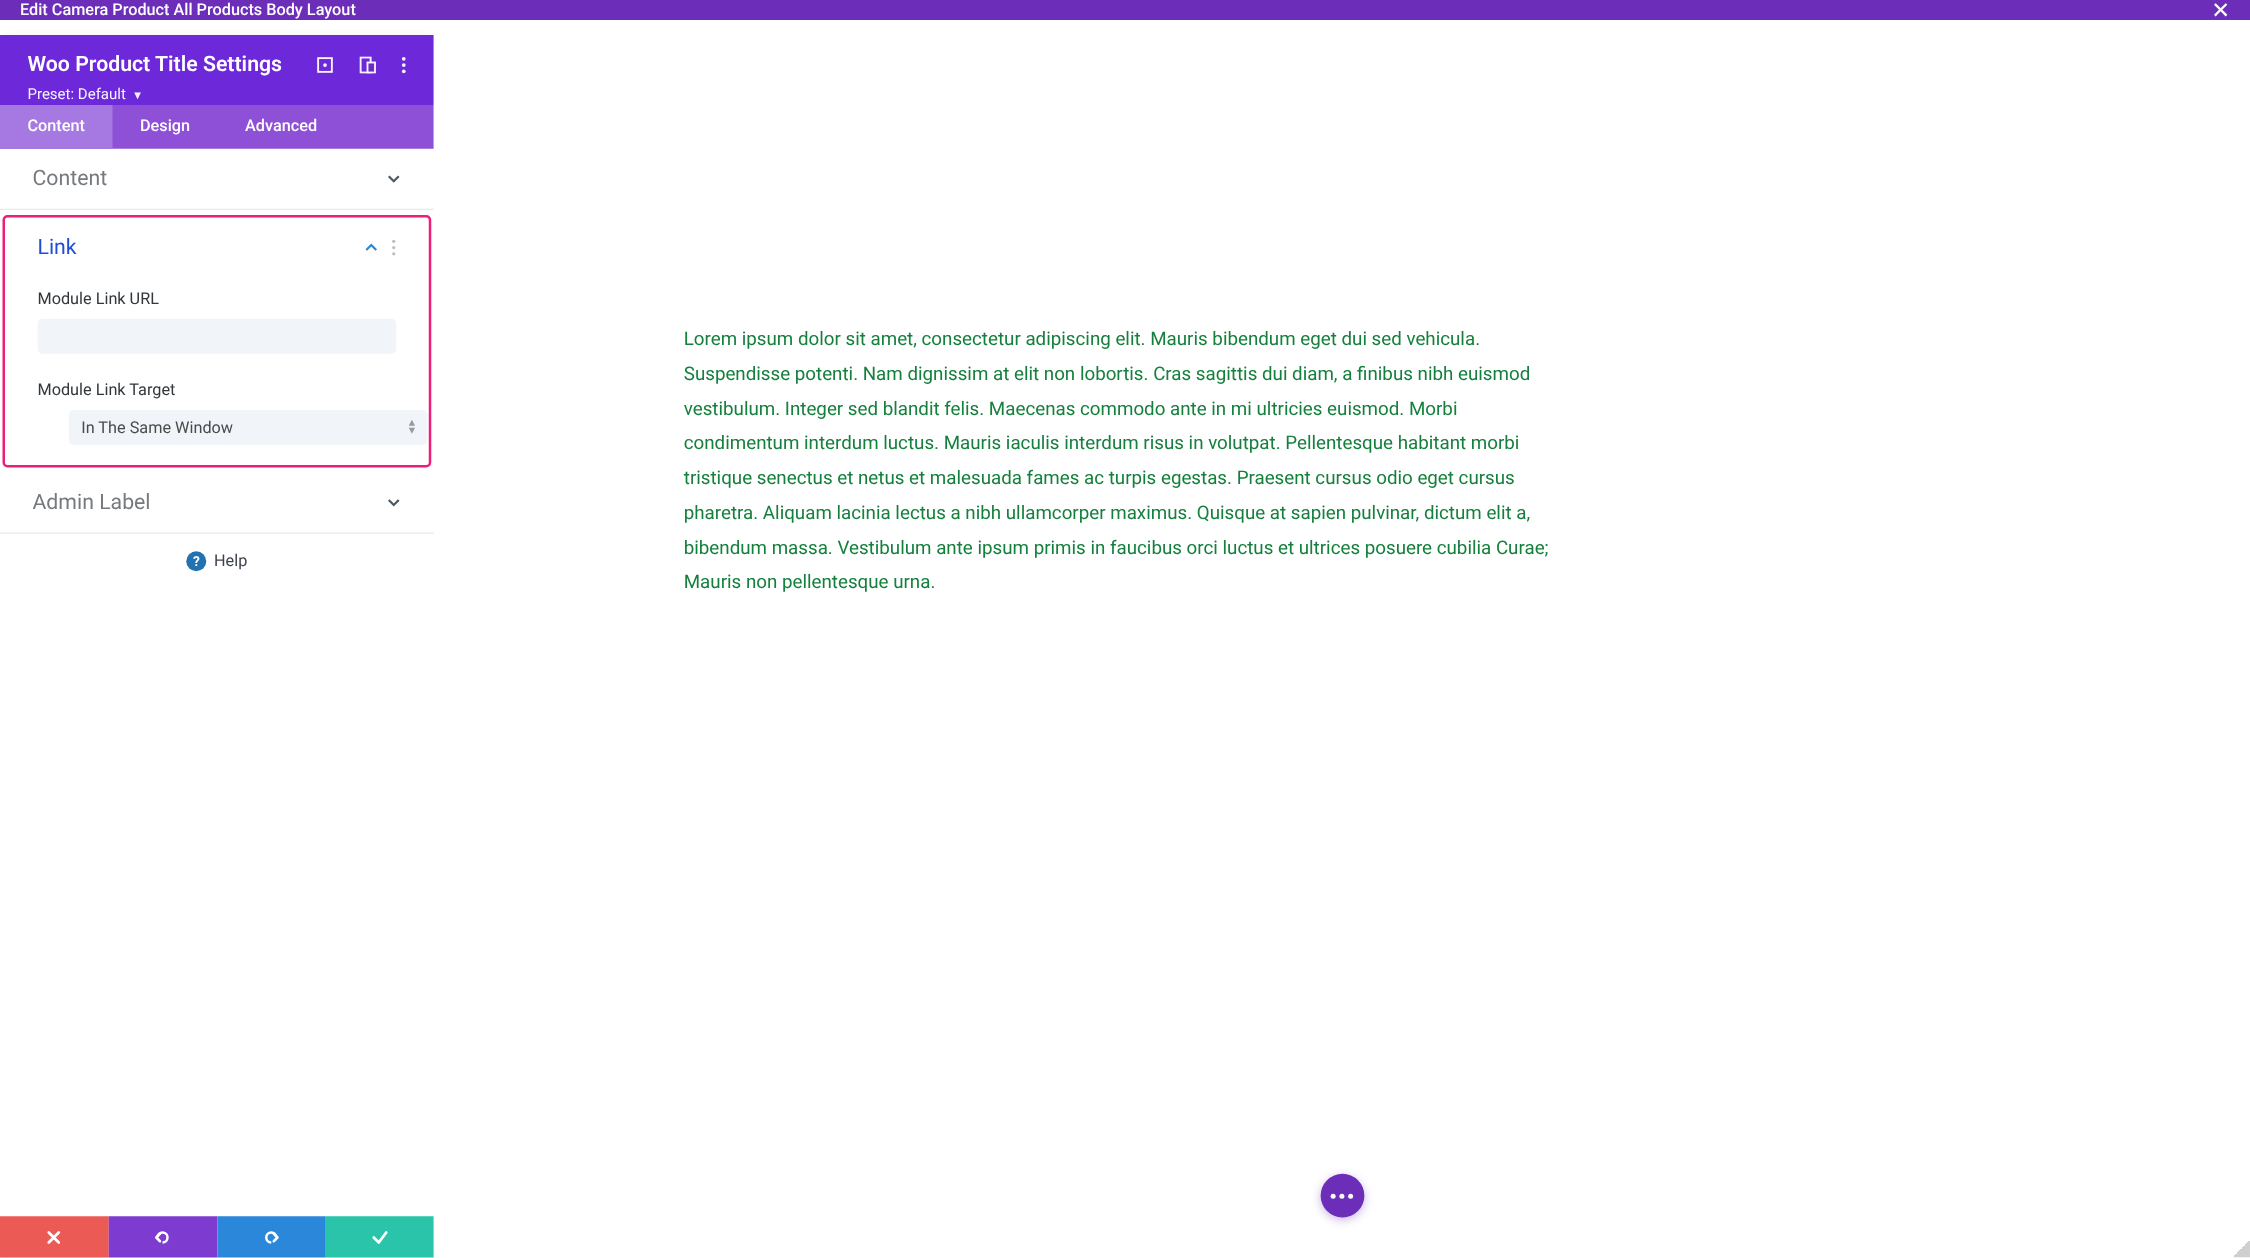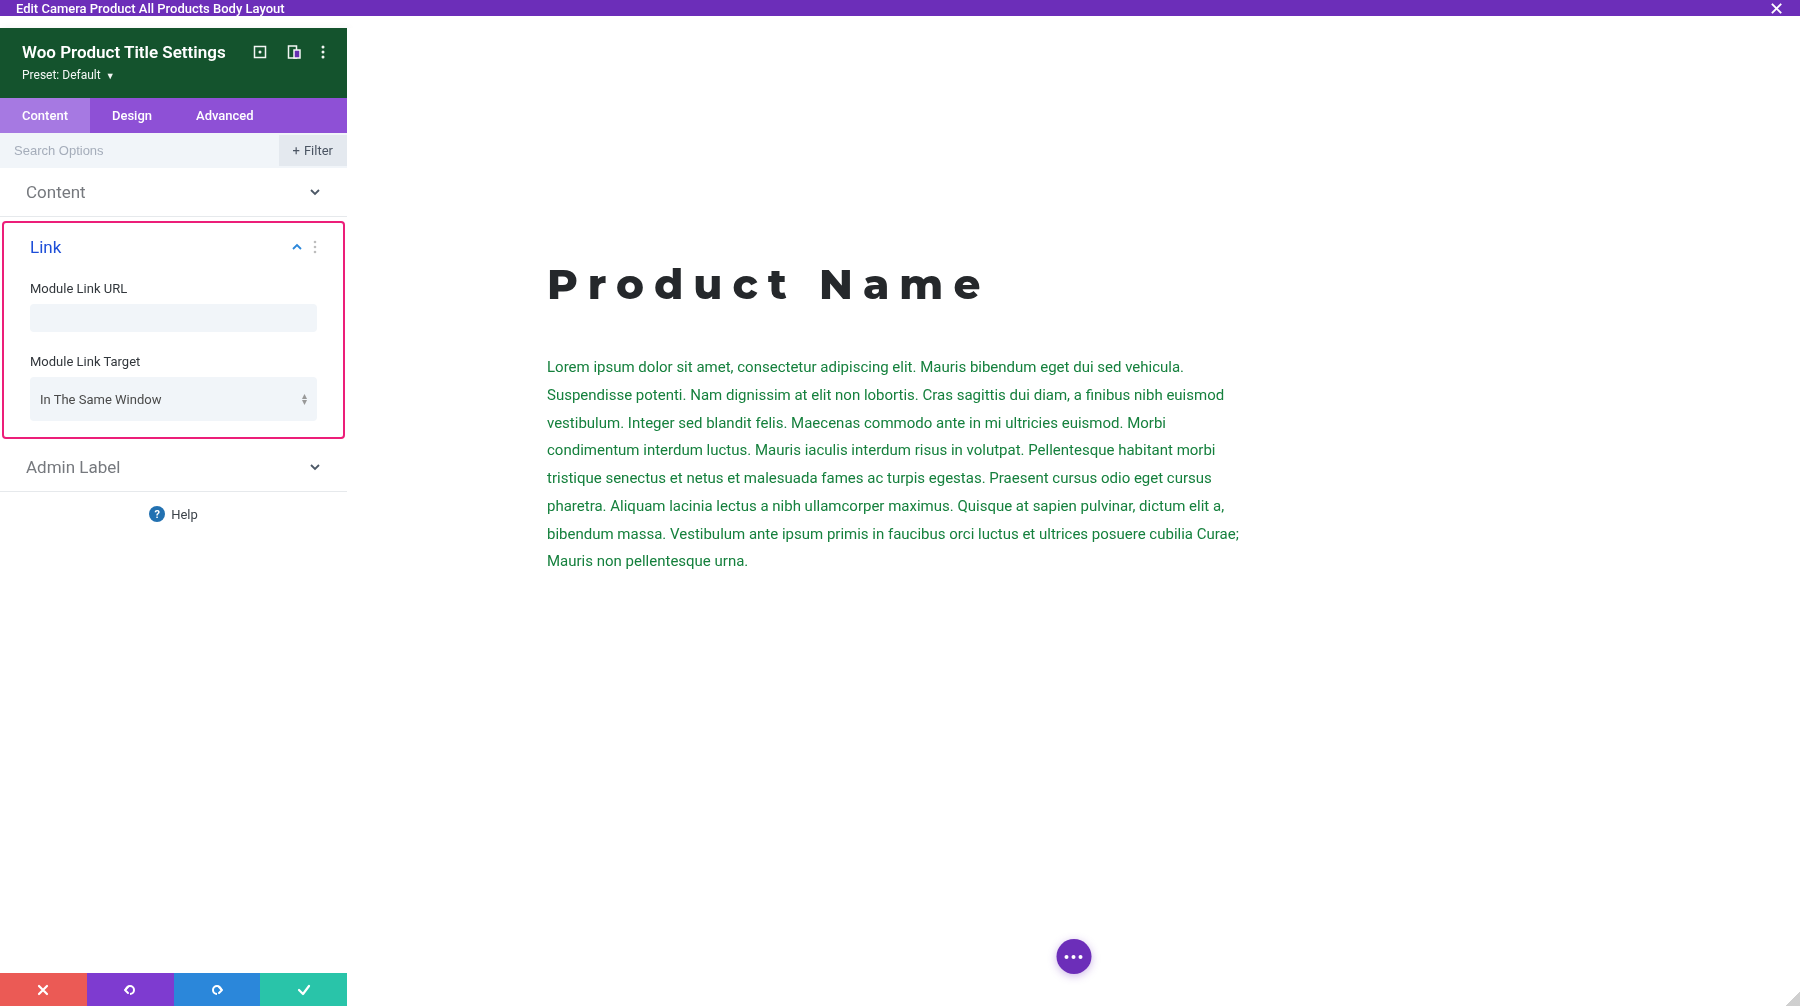--- a/index.html
+++ b/index.html
@@ -6,21 +6,21 @@
 body { font-family: -apple-system, BlinkMacSystemFont, "Segoe UI", Roboto, "Open Sans", sans-serif; font-size: 14px; color: #333; background: #fff; overflow: hidden; width: 1800px; height: 1006px; }
 
 
 .top-bar { background: #6c2eb9; color: #fff; height: 16px; display: flex; align-items: center; justify-content: space-between; padding: 0 16px; font-size: 13px; font-weight: 500; }
 .top-bar-close { cursor: pointer; font-size: 18px; }
 
 
 .sidebar { position: absolute; top: 28px; left: 0; width: 347px; bottom: 0; background: #fff; display: flex; flex-direction: column; box-shadow: 2px 0 8px rgba(0,0,0,0.05); }
 
 
-.sidebar-header { background: #14532d; color: #fff; padding: 14px 22px 16px 22px; }
+.sidebar-header { background: #6d28d9; color: #fff; padding: 14px 22px 2px 22px; }
 .sidebar-title-row { display: flex; align-items: center; justify-content: space-between; }
 .sidebar-title { font-size: 17px; font-weight: 600; }
 .sidebar-title-icons { display: flex; gap: 20px; align-items: center; }
 .sidebar-title-icons span { cursor: pointer; opacity: 0.95; font-size: 13px; }
 .preset-row { font-size: 12px; margin-top: 6px; opacity: 0.95; cursor: pointer; }
 .preset-caret { font-size: 9px; margin-left: 2px; }
 
 
 .tabs { display: flex; background: #8e50d6; }
 .tab { flex: 0 0 auto; padding: 10px 22px; color: #fff; font-size: 13px; cursor: pointer; font-weight: 500; }
@@ -40,21 +40,21 @@
 .section.open .section-title { color: #1d4ed8; }
 .section-toggle { font-size: 12px; color: #4c5866; }
 .section.open .section-toggle { color: #2b87da; }
 .section-menu { font-size: 14px; color: #bdbdbd; margin-left: 6px; cursor: pointer; }
 .section.highlighted { border: 2px solid #ec1e79; border-radius: 4px; margin: 4px 2px; }
 
 
 .section-body { padding: 4px 26px 16px 26px; }
 .field-label { font-size: 13px; color: #32373c; margin-bottom: 8px; margin-top: 6px; }
 .field-input { width: 100%; border: none; background: #f1f5f9; border-radius: 4px; height: 28px; padding: 4px 10px; font-size: 13px; outline: none; }
-.select-wrapper { position: relative; width: 100%; background: #f1f5f9; border-radius: 4px; height: 44px; display: flex; align-items: center; padding: 0 10px; cursor: pointer; }
+.select-wrapper { position: relative; width: 100%; background: #f1f5f9; border-radius: 4px; height: 28px; display: flex; align-items: center; padding: 0 10px; cursor: pointer; margin-left: 25px; }
 .select-value { font-size: 13px; color: #4a4a4a; flex: 1; }
 .select-arrows { font-size: 10px; color: #999; line-height: 6px; display: flex; flex-direction: column; }
 
 
 .help-row { display: flex; align-items: center; justify-content: center; gap: 6px; padding: 14px 0; font-size: 13px; color: #3c434a; cursor: pointer; }
 .help-icon { width: 16px; height: 16px; background: #2271b1; color: #fff; border-radius: 50%; display: flex; align-items: center; justify-content: center; font-size: 11px; font-weight: 700; }
 
 
 .bottom-bar { display: flex; height: 33px; }
 .bottom-btn { flex: 1; display: flex; align-items: center; justify-content: center; color: #fff; font-size: 15px; cursor: pointer; }
@@ -120,27 +120,20 @@
       <span class="preset-caret">▼</span>
     </div>
   </div>
 
   <div class="tabs">
     <div class="tab active">Content</div>
     <div class="tab">Design</div>
     <div class="tab">Advanced</div>
   </div>
 
-  <div class="search-row">
-    <input class="search-input" type="text" placeholder="Search Options" style="">
-    <div class="filter-btn">
-      <span>+</span>
-      <span>Filter</span>
-    </div>
-  </div>
 
   <div class="sections">
 
     <div class="section">
       <div class="section-header">
         <span class="section-title">Content</span>
         <span class="section-toggle">
           <svg width="12" height="12" viewBox="0 0 12 12">
               <path d="M2 4 L6 8 L10 4" fill="none" stroke="#4c5866" stroke-width="1.8"></path>
             </svg>
@@ -221,21 +214,20 @@
       <svg width="16" height="16" viewBox="0 0 16 16">
           <path d="M3 8 L7 12 L13 4" fill="none" stroke="#fff" stroke-width="2.2" stroke-linecap="round" stroke-linejoin="round"></path>
         </svg>
     </div>
   </div>
 
 </div>
 
 <div class="canvas">
   <div class="product-content">
-    <h1 class="product-title">Product Name</h1>
     <p class="product-desc">Lorem ipsum dolor sit amet, consectetur adipiscing elit. Mauris bibendum eget dui sed vehicula. Suspendisse potenti. Nam dignissim at elit non lobortis. Cras sagittis dui diam, a finibus nibh euismod vestibulum. Integer sed blandit felis. Maecenas commodo ante in mi ultricies euismod. Morbi condimentum interdum luctus. Mauris iaculis interdum risus in volutpat. Pellentesque habitant morbi tristique senectus et netus et malesuada fames ac turpis egestas. Praesent cursus odio eget cursus pharetra. Aliquam lacinia lectus a nibh ullamcorper maximus. Quisque at sapien pulvinar, dictum elit a, bibendum massa. Vestibulum ante ipsum primis in faucibus orci luctus et ultrices posuere cubilia Curae; Mauris non pellentesque urna.</p>
   </div>
 
   <div class="fab">
     <span class="fab-dots">
         <span></span>
         <span></span>
         <span></span>
       </span>
   </div>

